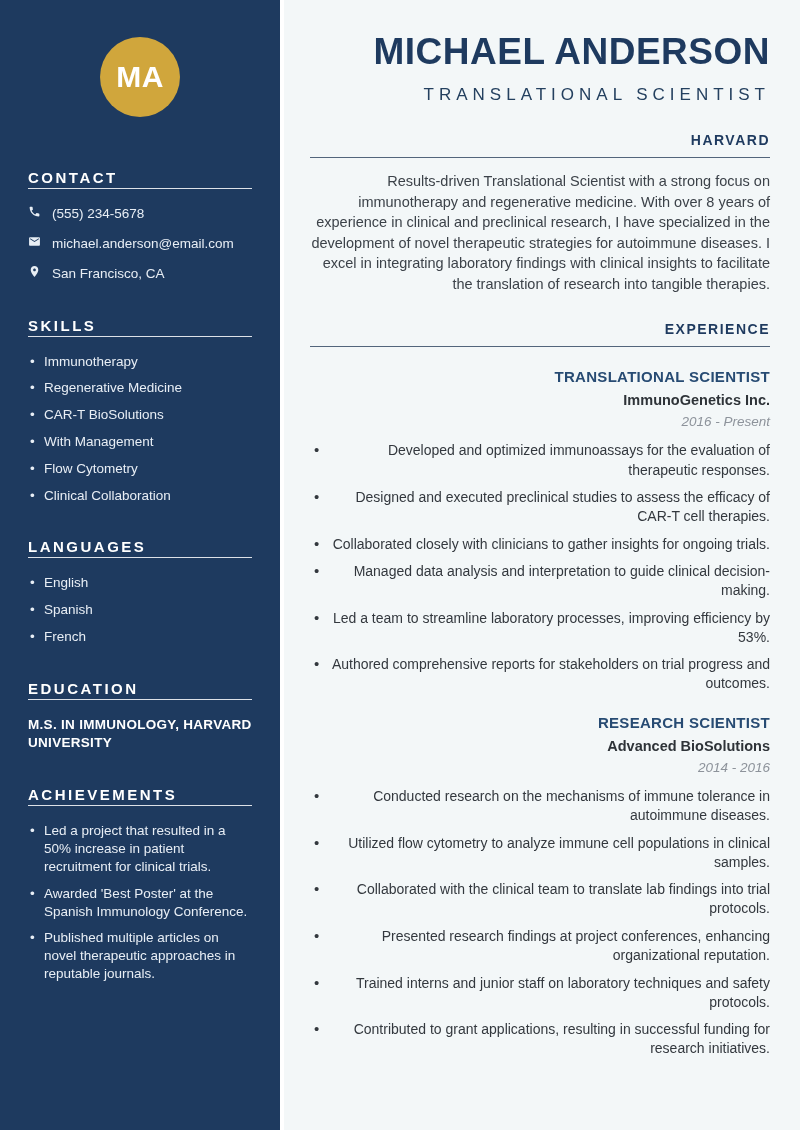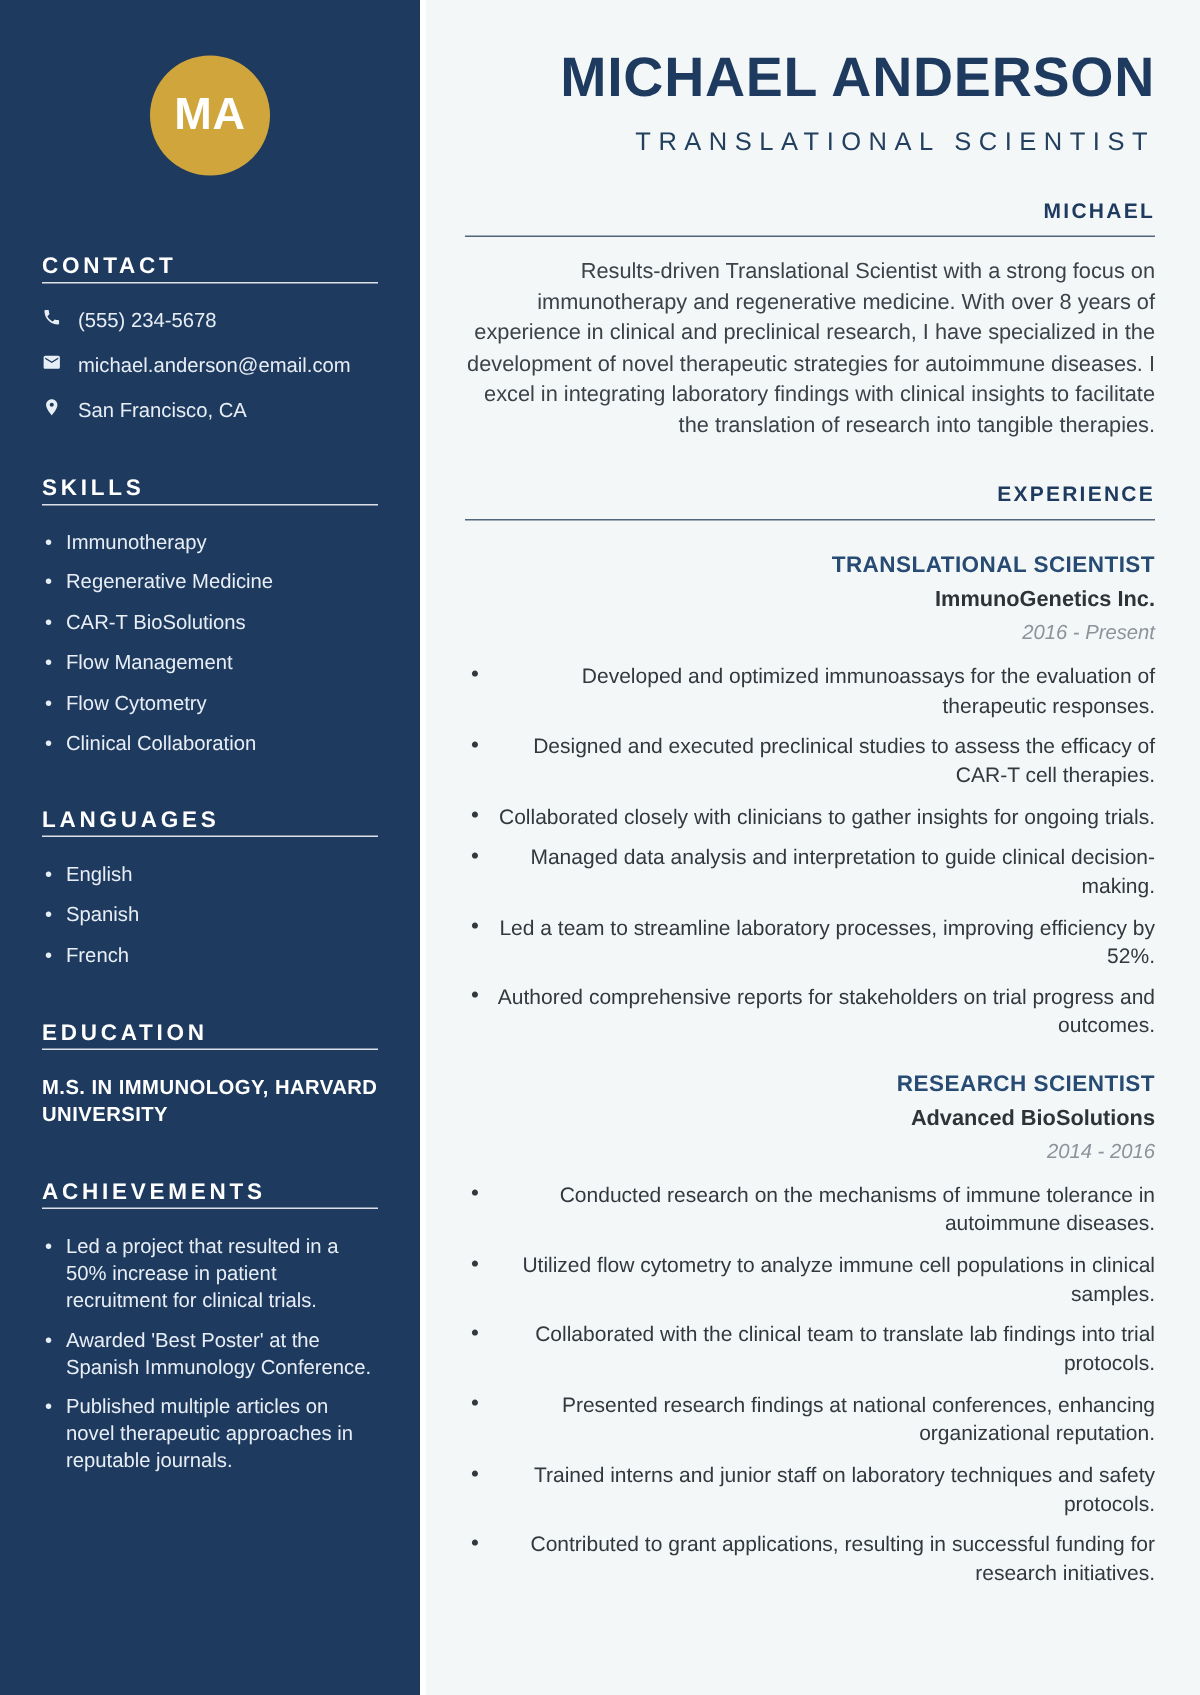--- a/index.html
+++ b/index.html
@@ -134,21 +134,21 @@
         <span>San Francisco, CA</span>
       </div>
     </section>
 
     <section class="side-section">
       <h2>SKILLS</h2>
       <ul class="side-list">
         <li>Immunotherapy</li>
         <li>Regenerative Medicine</li>
         <li>CAR-T BioSolutions</li>
-        <li>Flow Management</li>
+        <li>With Management</li>
         <li>Flow Cytometry</li>
         <li>Clinical Collaboration</li>
       </ul>
     </section>
 
     <section class="side-section">
       <h2>LANGUAGES</h2>
       <ul class="side-list">
         <li>English</li>
         <li>Spanish</li>
@@ -171,50 +171,50 @@
     </section>
 
   </aside>
 
   <main class="main">
 
     <h1 class="name">MICHAEL ANDERSON</h1>
     <div class="job-subtitle">TRANSLATIONAL SCIENTIST</div>
 
     <section class="main-section profile">
-      <h2>MICHAEL</h2>
+      <h2>HARVARD</h2>
       <p class="profile-text">Results-driven Translational Scientist with a strong focus on immunotherapy and regenerative medicine. With over 8 years of experience in clinical and preclinical research, I have specialized in the development of novel therapeutic strategies for autoimmune diseases. I excel in integrating laboratory findings with clinical insights to facilitate the translation of research into tangible therapies.</p>
     </section>
 
     <section class="main-section experience">
       <h2>EXPERIENCE</h2>
 
       <div class="job">
         <h3>TRANSLATIONAL SCIENTIST</h3>
         <div class="company">ImmunoGenetics Inc.</div>
         <div class="dates">2016 - Present</div>
         <ul class="job-bullets">
           <li>Developed and optimized immunoassays for the evaluation of therapeutic responses.</li>
           <li>Designed and executed preclinical studies to assess the efficacy of CAR-T cell therapies.</li>
           <li>Collaborated closely with clinicians to gather insights for ongoing trials.</li>
           <li>Managed data analysis and interpretation to guide clinical decision-making.</li>
-          <li>Led a team to streamline laboratory processes, improving efficiency by 52%.</li>
+          <li>Led a team to streamline laboratory processes, improving efficiency by 53%.</li>
           <li>Authored comprehensive reports for stakeholders on trial progress and outcomes.</li>
         </ul>
       </div>
 
       <div class="job">
         <h3>RESEARCH SCIENTIST</h3>
         <div class="company">Advanced BioSolutions</div>
         <div class="dates">2014 - 2016</div>
         <ul class="job-bullets">
           <li>Conducted research on the mechanisms of immune tolerance in autoimmune diseases.</li>
           <li>Utilized flow cytometry to analyze immune cell populations in clinical samples.</li>
           <li>Collaborated with the clinical team to translate lab findings into trial protocols.</li>
-          <li>Presented research findings at national conferences, enhancing organizational reputation.</li>
+          <li>Presented research findings at project conferences, enhancing organizational reputation.</li>
           <li>Trained interns and junior staff on laboratory techniques and safety protocols.</li>
           <li>Contributed to grant applications, resulting in successful funding for research initiatives.</li>
         </ul>
       </div>
 
     </section>
 
   </main>
 
 </div>

